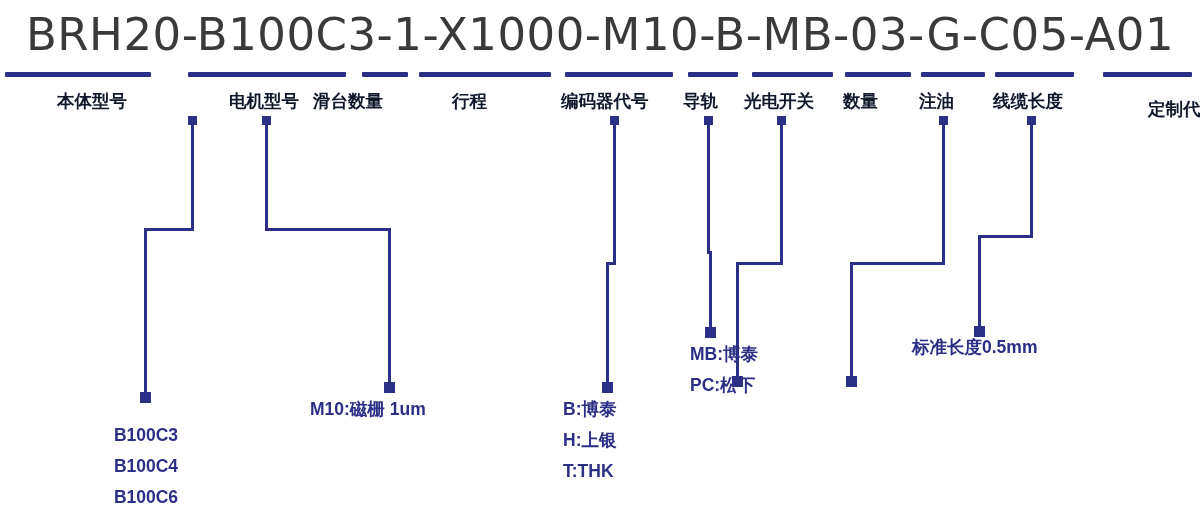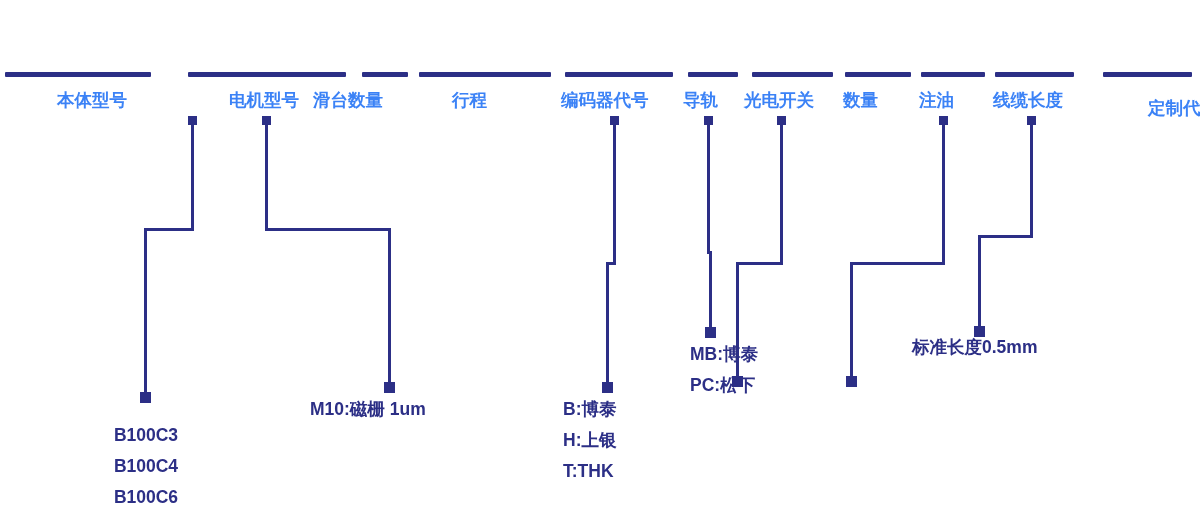--- a/index.html
+++ b/index.html
@@ -39,24 +39,23 @@
     background: #2c2f86;
     border-radius: 1px;
   }
 
   
   .field-label {
     position: absolute;
     top: 90px;
     font-size: 17.5px;
     font-weight: bold;
-    color: #3b82f6;
+    color: #0f172a;
     white-space: nowrap;
     line-height: 22px;
-    font-family: Liberation Mono, monospace;
   }
 
   
   .v-line {
     position: absolute;
     width: 3px;
     background: #2c2f86;
   }
   .h-line {
     position: absolute;
@@ -86,20 +85,21 @@
     line-height: 31px;
   }
   .opt-block .opt-line { display: block; }
   .opt-center { text-align: center; }
 </style>
 </head>
 <body>
 
 <div id="stage">
 
+  <div id="model-code">BRH20-B100C3-1-X1000-M10-B-MB-03-G-C05-A01</div>
 
   <div class="bar" style="left:5px;   top:72px; width:146px;"></div>
   <div class="bar" style="left:188px; top:72px; width:158px;"></div>
   <div class="bar" style="left:362px; top:72px; width:46px;"></div>
   <div class="bar" style="left:419px; top:72px; width:132px;"></div>
   <div class="bar" style="left:565px; top:72px; width:108px;"></div>
   <div class="bar" style="left:688px; top:72px; width:50px;"></div>
   <div class="bar" style="left:752px; top:72px; width:81px;"></div>
   <div class="bar" style="left:845px; top:72px; width:66px;"></div>
   <div class="bar" style="left:921px; top:72px; width:64px;"></div>

